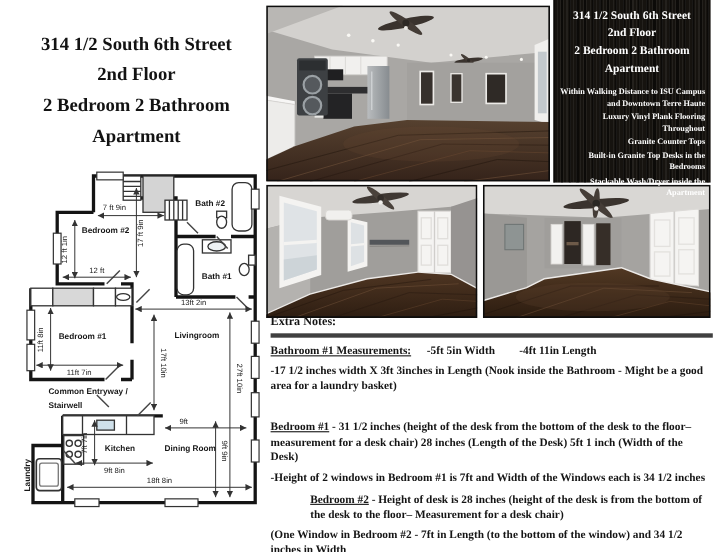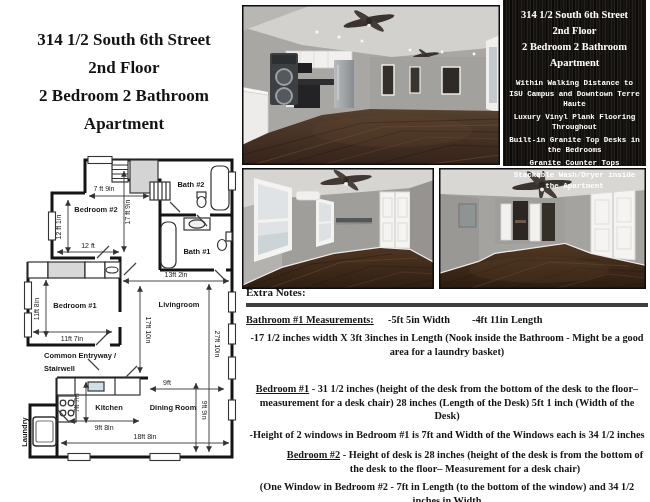--- a/index.html
+++ b/index.html
@@ -26,30 +26,30 @@
     position:absolute; left:503px; top:0px; width:143px; height:166px;
     background-color:#16130f;
     background-image:
       repeating-linear-gradient(90deg, rgba(255,255,255,0.06) 0 1px, rgba(0,0,0,0) 1px 3px),
       repeating-linear-gradient(90deg, rgba(0,0,0,0.45) 0 2px, rgba(0,0,0,0) 2px 7px);
     color:#ffffff; text-align:center; box-sizing:border-box; padding:7px 5px 0 5px;
   }
   .info-title { font-weight:bold; font-size:10.5px; line-height:16px; font-family:"Liberation Serif", serif; }
   .info-features { margin-top:7px; }
   .info-feature { font-weight:bold; font-size:7.5px; line-height:10.5px; margin-bottom:2px;
-    font-family:Liberation Mono, monospace; }
+    font-family:Liberation Serif, serif;text-align:right; }
   
   .notes { position:absolute; left:246px; top:286px; width:402px; color:#151515;
     font-family:"Liberation Serif", serif; font-weight:bold; font-size:10.3px; line-height:13.5px; }
   .notes-heading { font-size:11px; padding-bottom:3px; border-bottom:4px solid #404040; margin-bottom:6px; }
   .note-row { display:flex; margin-bottom:5px; }
   .note-label { flex:0 0 142px; text-decoration:underline; }
   .note-width { flex:0 0 84px; }
   .note-length { flex:1 1 auto; }
-  .note-para { margin-bottom:0;text-align:center; }
+  .note-para { margin-bottom:0; }
   .nook { margin-bottom:24px; }
   .mt4 { margin-top:5px; }
   .mt6 { margin-top:7px;margin-left:36px; }
   .u { text-decoration:underline; }
 </style>
 </head>
 <body>
 
 <div class="page">
 
@@ -372,22 +372,22 @@
   </div>
 
   <div class="info-box">
     <div class="info-title">314 1/2 South 6th Street</div>
     <div class="info-title">2nd Floor</div>
     <div class="info-title">2 Bedroom 2 Bathroom</div>
     <div class="info-title">Apartment</div>
     <div class="info-features">
       <div class="info-feature">Within Walking Distance to ISU Campus and Downtown Terre Haute</div>
       <div class="info-feature">Luxury Vinyl Plank Flooring Throughout</div>
+      <div class="info-feature">Granite Counter Tops</div>
       <div class="info-feature">Built-in Granite Top Desks in the Bedrooms</div>
-      <div class="info-feature">Granite Counter Tops</div>
       <div class="info-feature">Stackable Wash/Dryer inside the Apartment</div>
     </div>
   </div>
 
   <div class="notes">
     <div class="notes-heading">Extra Notes:</div>
 
     <div class="note-row">
       <span class="note-label">Bathroom #1 Measurements:</span>
       <span class="note-width">-5ft 5in Width</span>

